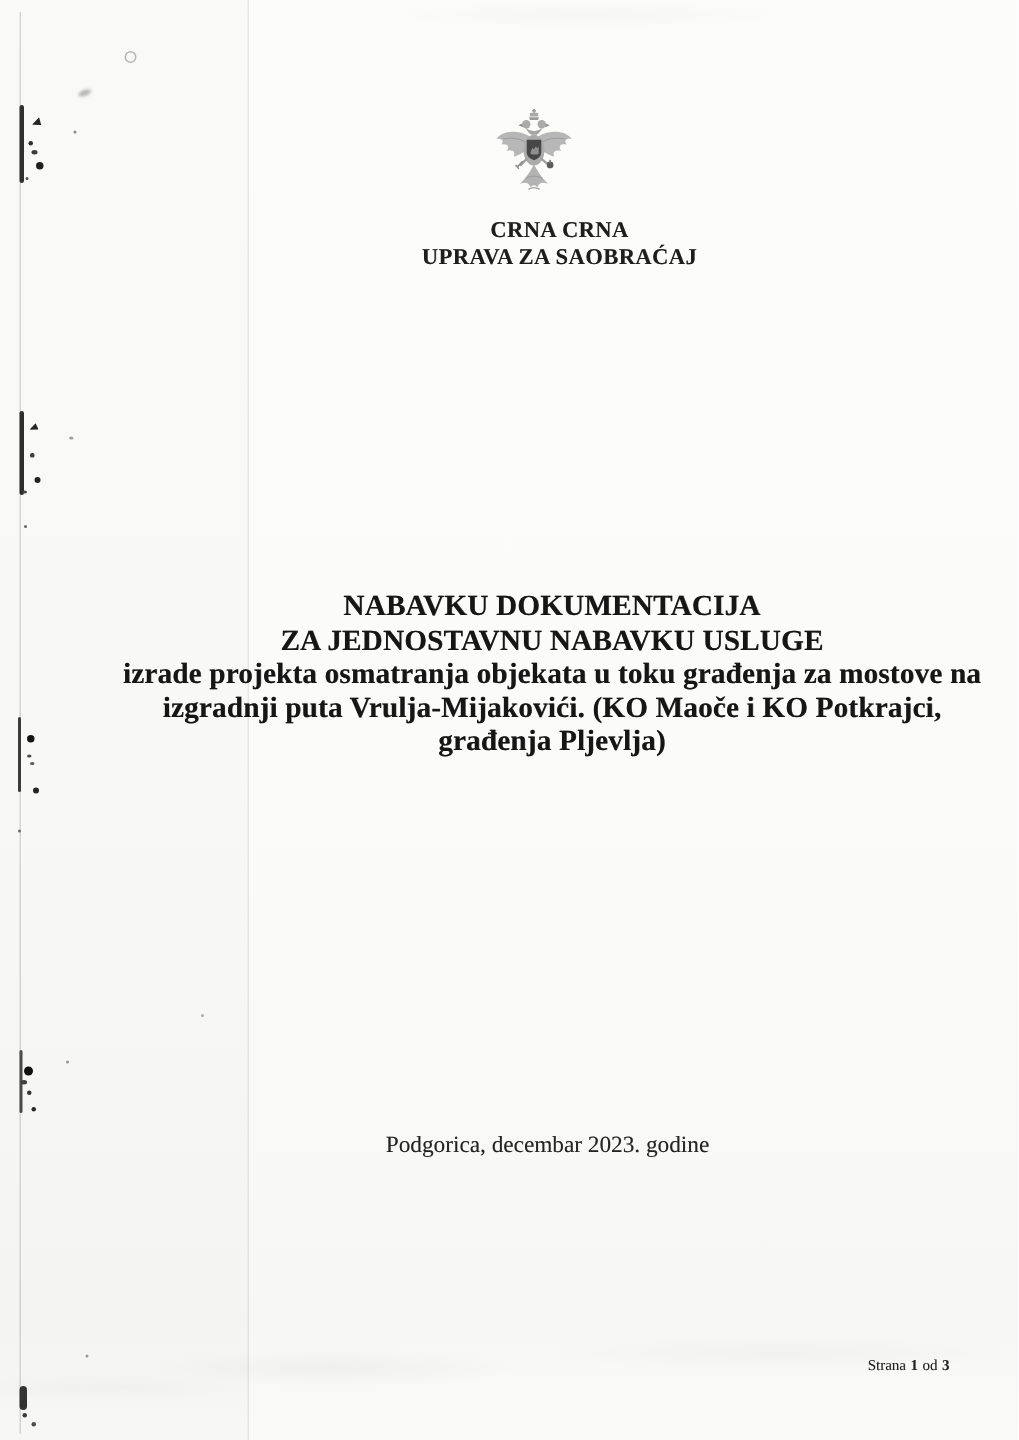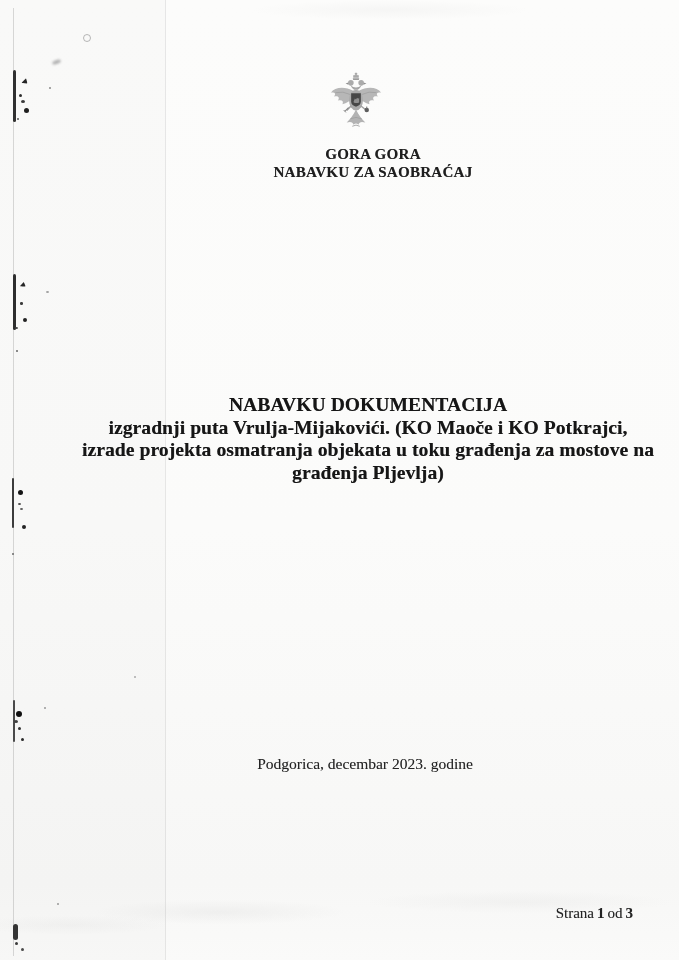--- a/index.html
+++ b/index.html
@@ -82,21 +82,21 @@
     position: absolute;
     top: 755px; left: 55px; width: 620px;
     text-align: center;
     font-size: 15.5px;
     color: #242424;
     text-shadow: 0.2px 0.2px 0.3px rgba(40,40,40,0.35);
   }
   .page-footer {
     position: absolute;
     top: 905px; right: 46px;
-    font-size: 15px;
+    font-size: 10px;
     color: #232323;
     text-shadow: 0.2px 0.2px 0.3px rgba(40,40,40,0.3);
     padding-left: 12px;
   }
   .page-footer span { margin-right: 3px; }
   .page-footer span:last-child { margin-right: 0; }
   .page-footer .num { font-weight: bold; }
   
   .mk {
     position: absolute;
@@ -159,28 +159,29 @@
         <path d="M18 42 l4 -4" stroke="#8a8a8a" stroke-width="1.2"></path>
         <path d="M16.8 40.6 l2.4 2.6" stroke="#8a8a8a" stroke-width="1"></path>
         <path d="M30 40 C27 46 24 50 20 54 C24.5 52.5 26.5 53.5 27.5 56.5 C29 54.5 31 54.5 32.5 56.5 C33.5 53.5 35.5 52.5 40 54 C36 50 33 46 30 40 Z" fill="#b3b3b3"></path>
         <path d="M24 50 Q30 47 36 50" stroke="#9a9a9a" stroke-width="0.7" fill="none"></path>
         <path d="M26 58 Q30 55.5 34 58" stroke="#a5a5a5" stroke-width="1" fill="none"></path>
       </g>
     </svg>
   </div>
 
   <div class="org-header">
-    <div>GORA GORA</div>
-    <div>NABAVKU ZA SAOBRAĆAJ</div>
+    <div>CRNA CRNA</div>
+    <div>UPRAVA ZA SAOBRAĆAJ</div>
   </div>
 
   <div class="title-block">
     <div>NABAVKU DOKUMENTACIJA</div>
+    <div>ZA JEDNOSTAVNU NABAVKU USLUGE</div>
+    <div>izrade projekta osmatranja objekata u toku građenja za mostove na</div>
     <div>izgradnji puta Vrulja-Mijakovići. (KO Maoče i KO Potkrajci,</div>
-    <div>izrade projekta osmatranja objekata u toku građenja za mostove na</div>
     <div>građenja Pljevlja)</div>
   </div>
 
   <div class="date-line">Podgorica, decembar 2023. godine</div>
 
   <div class="page-footer">
     <span>Strana</span><span class="num">1</span><span>od</span><span class="num">3</span>
   </div>
 
   <div class="mk seg" style="left:13px;top:70px;width:2.5px;height:52px;background:#303030;"></div>

